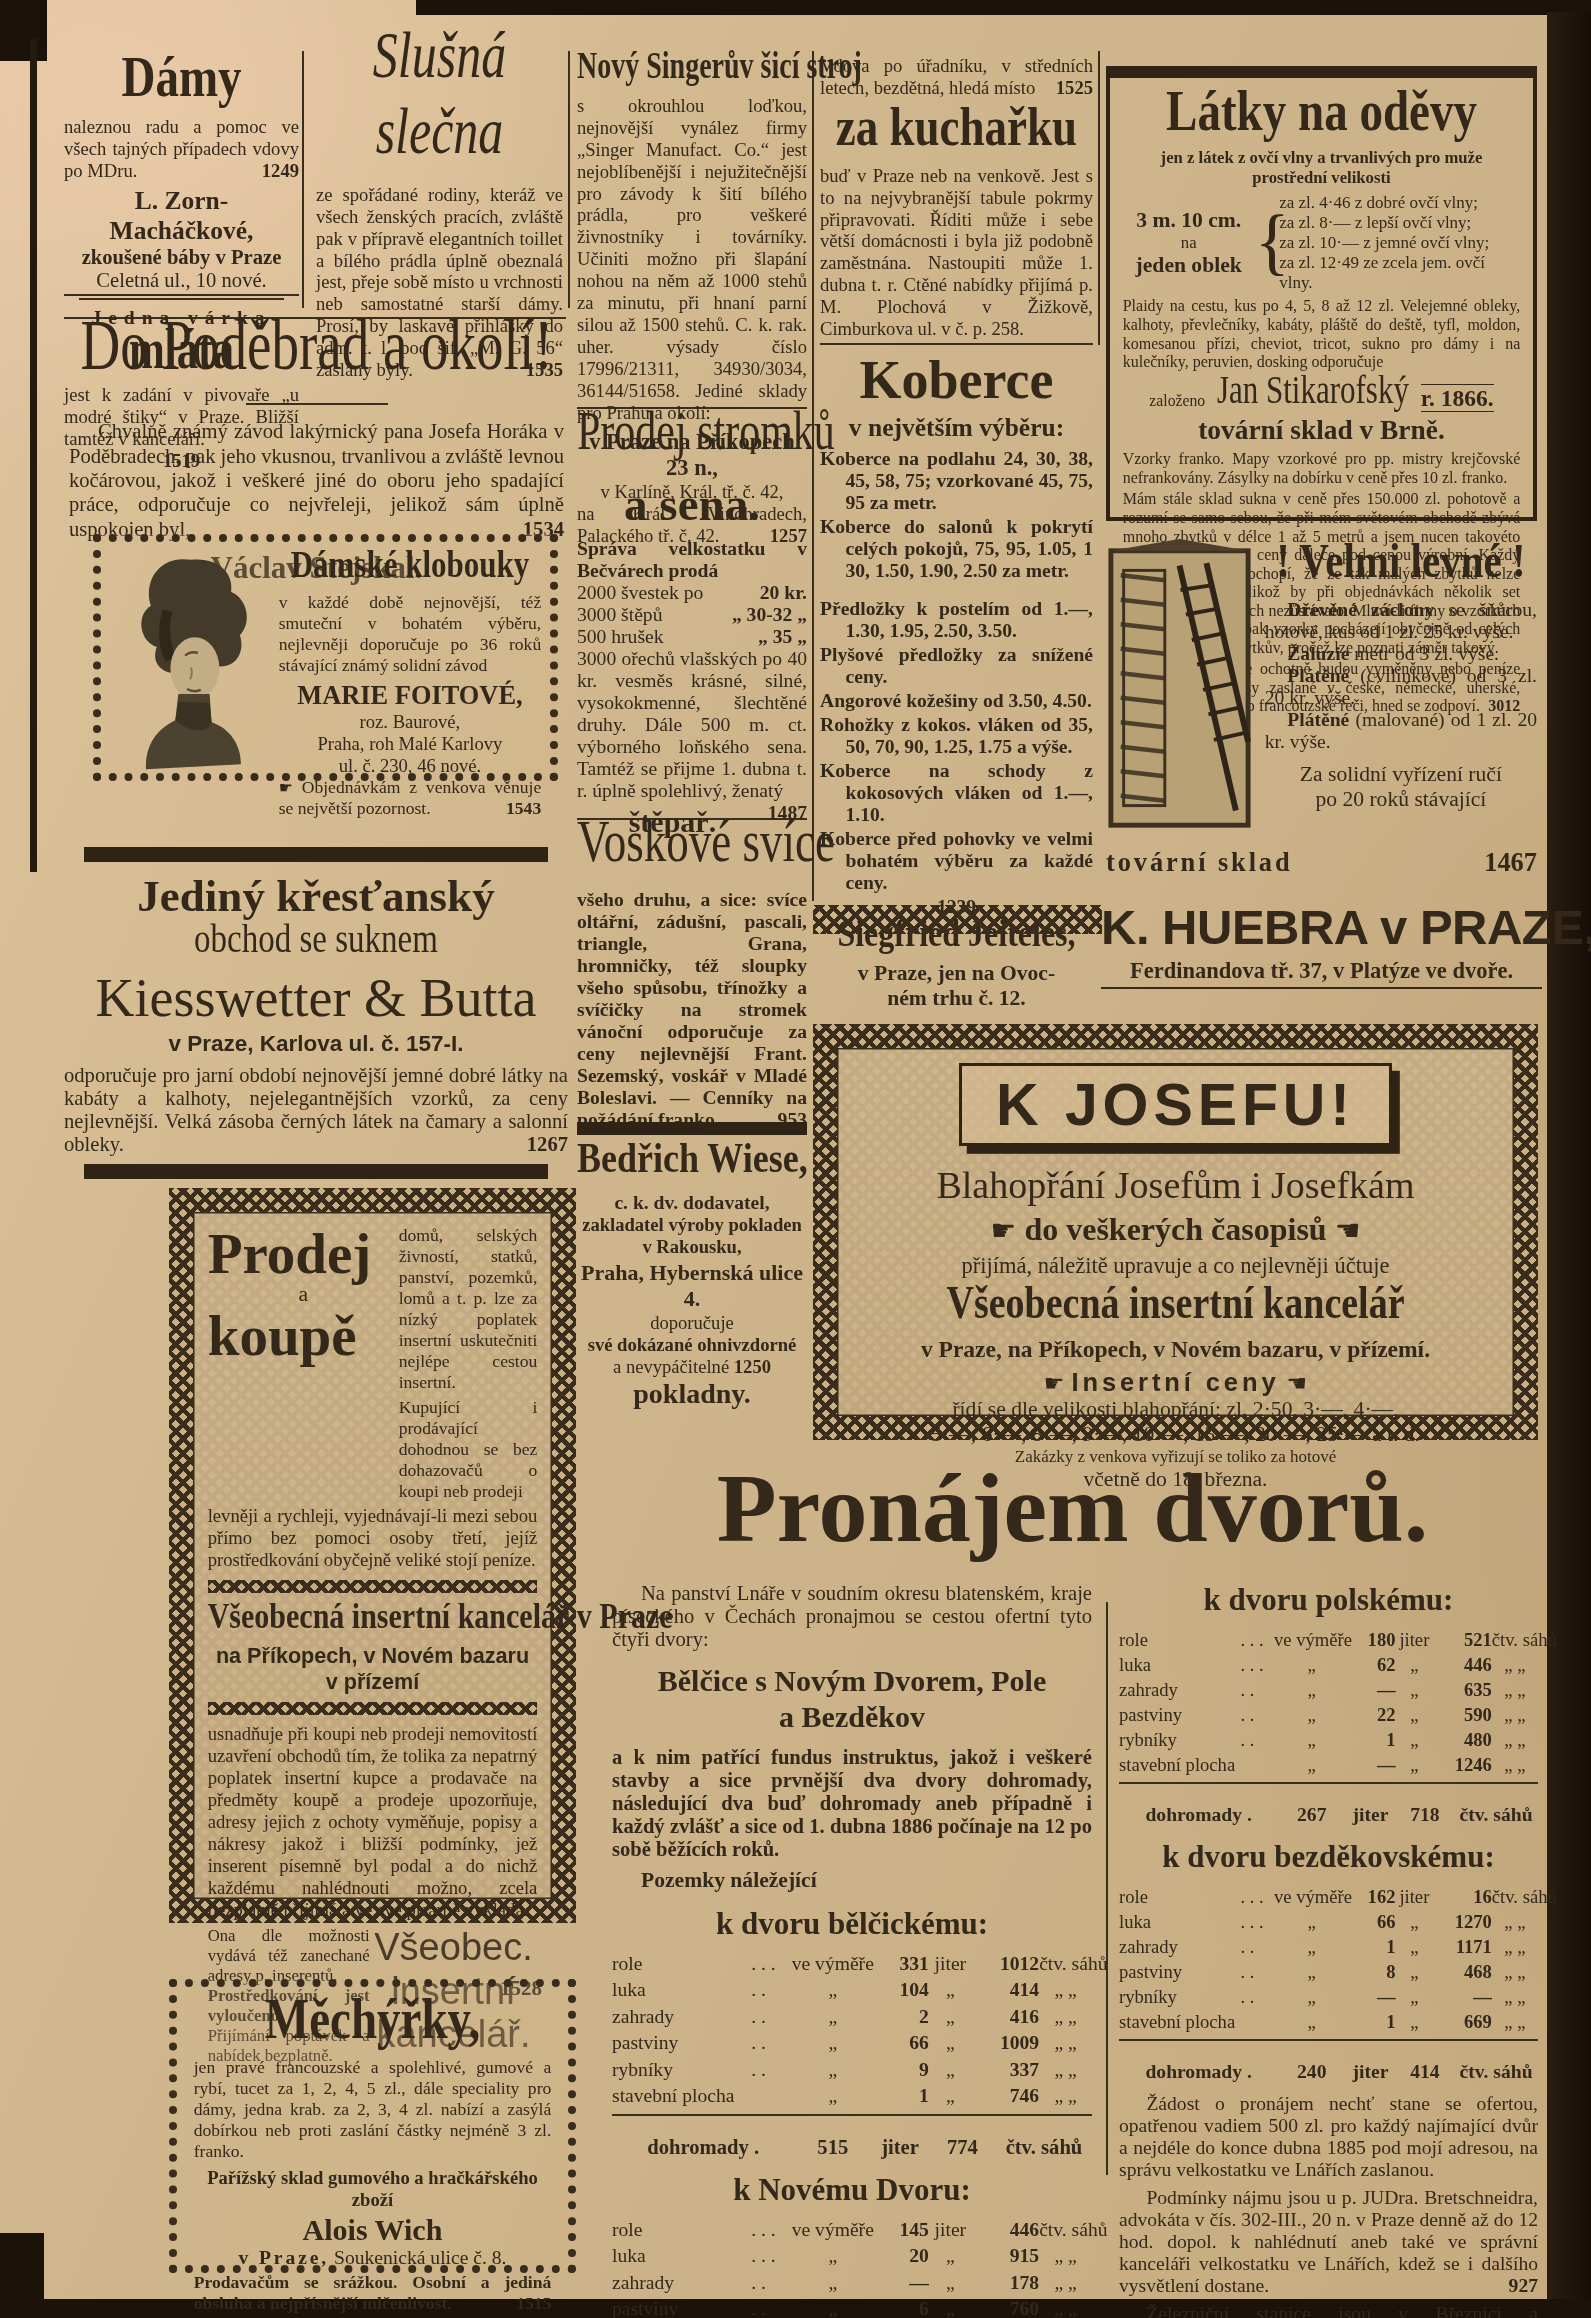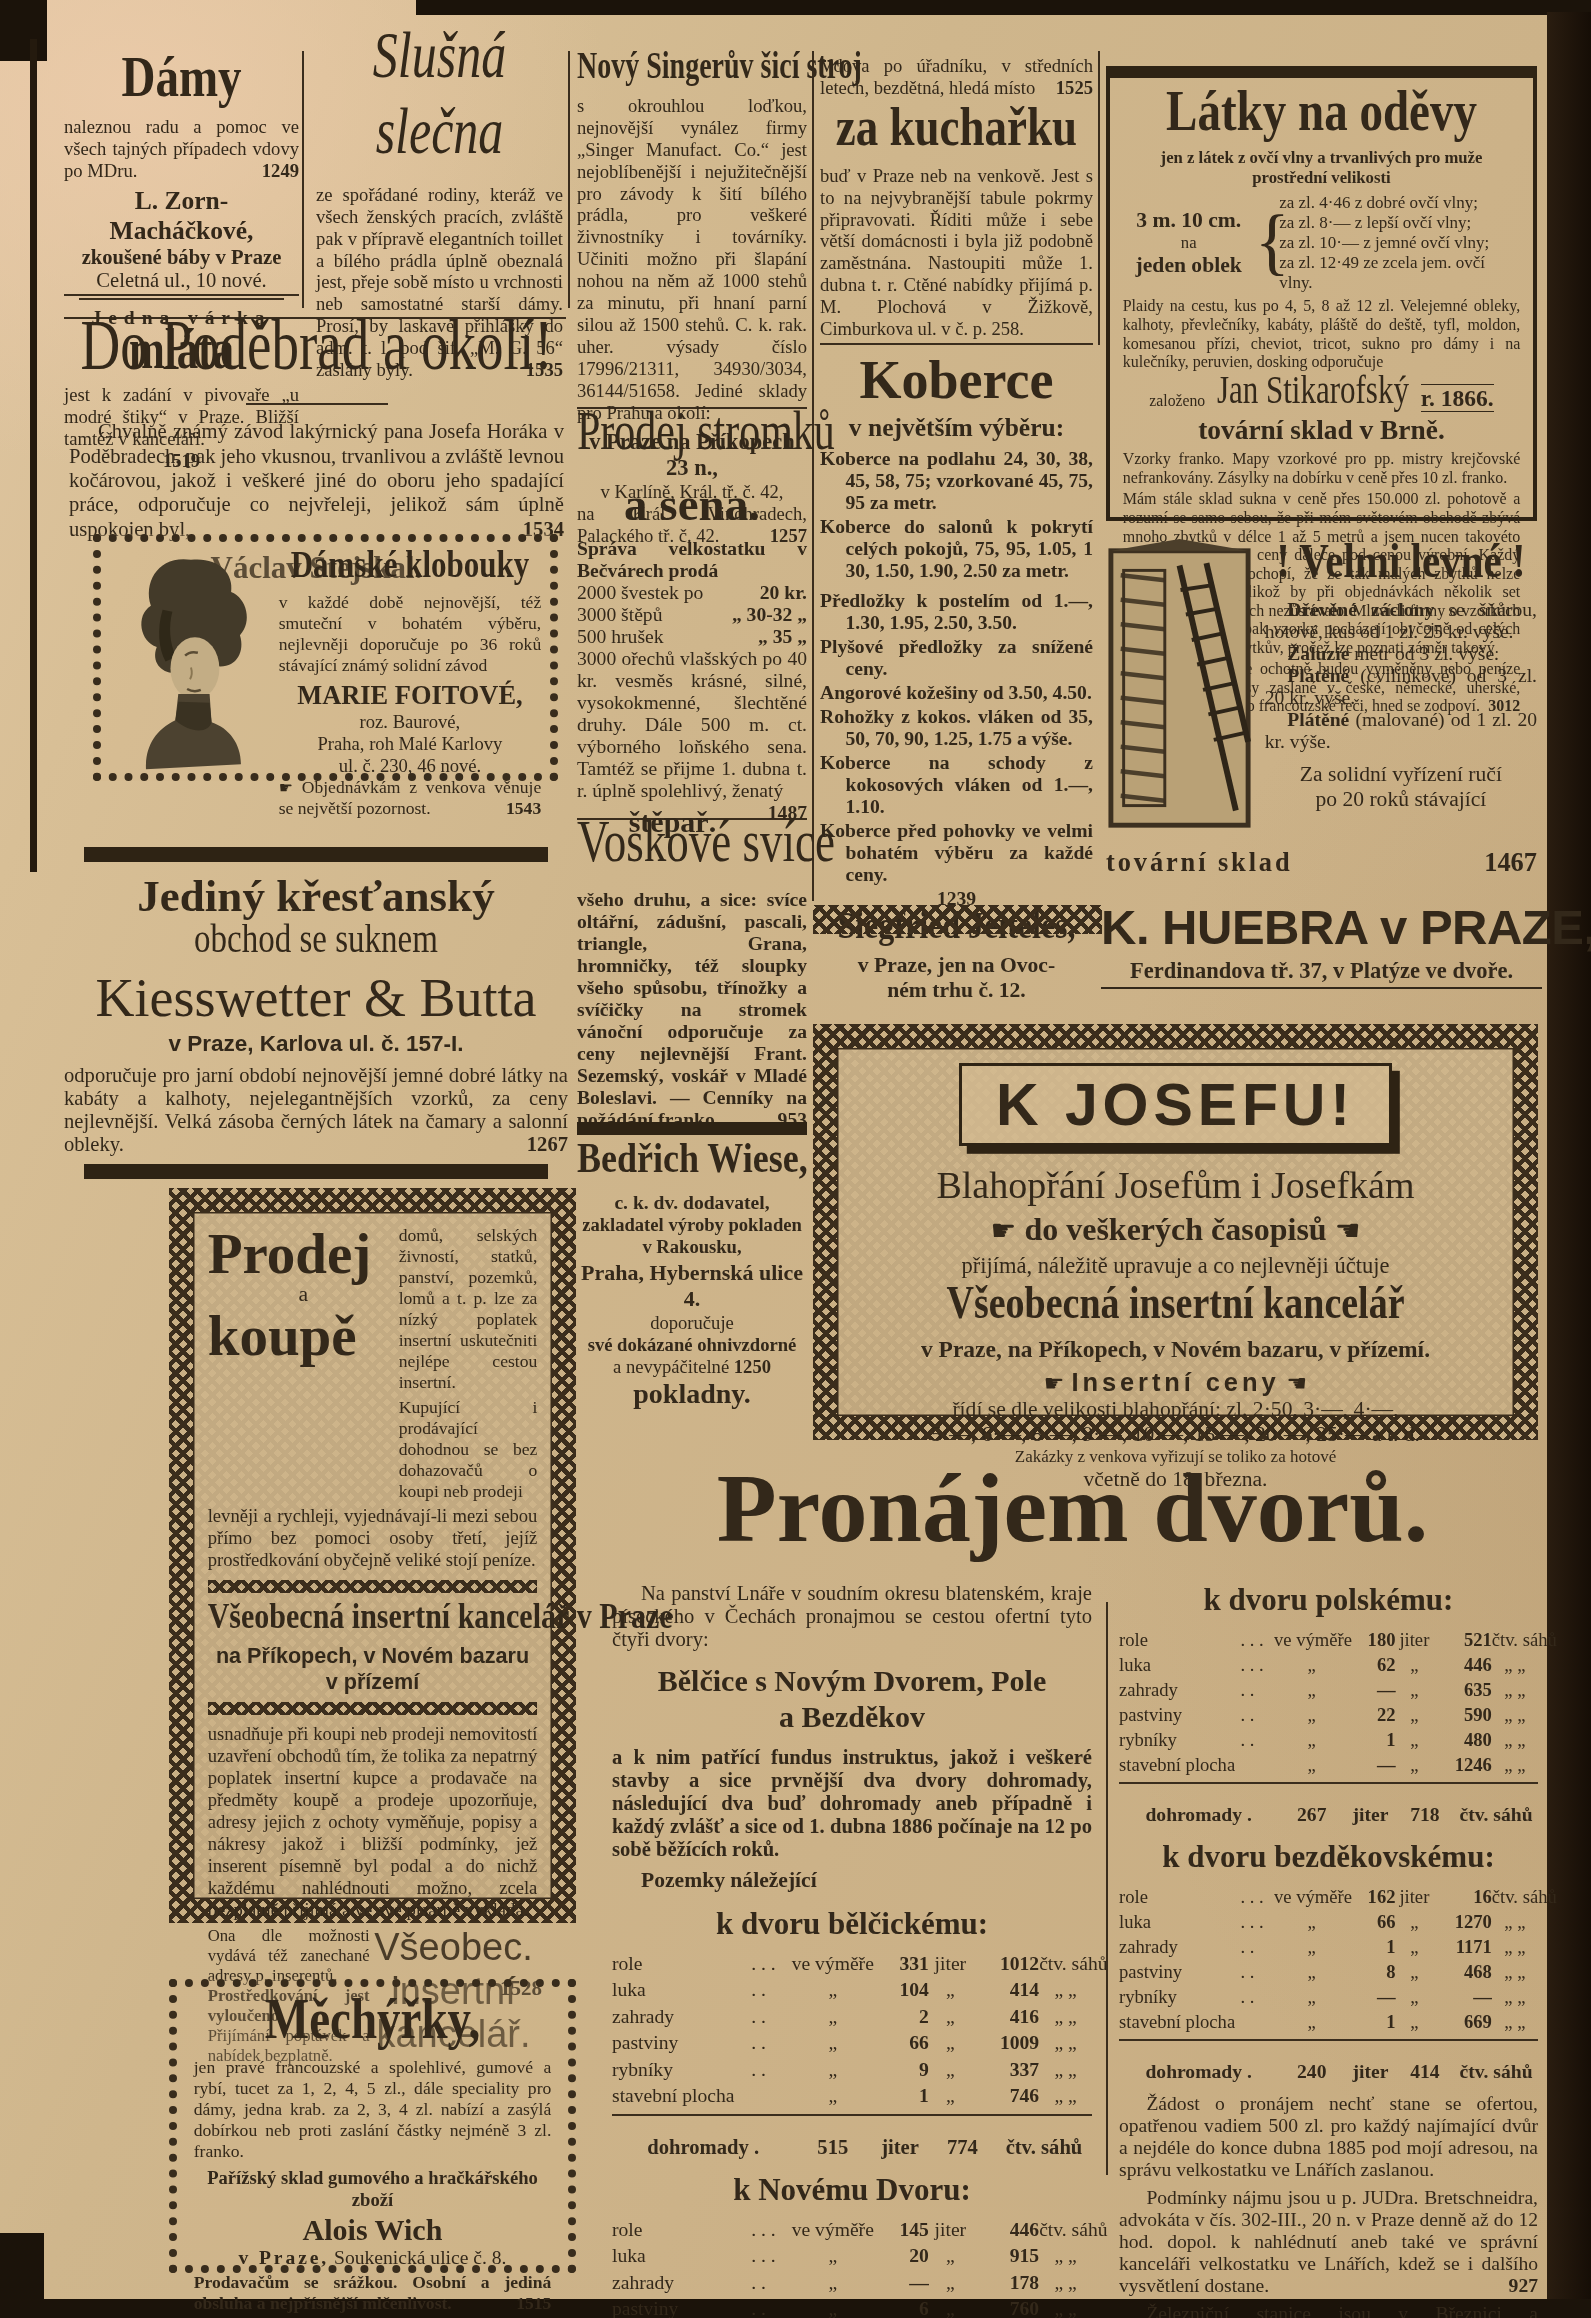--- a/index.html
+++ b/index.html
@@ -251,21 +251,21 @@
     <p class="b" style="font-size:28px;">pokladny.</p>
   </section>
 
   <section class="blk" style="left:820px;top:349px;width:273px;">
     <h2 class="ctr b" style="font-size:54px;margin:0;">Koberce</h2>
     <p class="ctr b" style="font-size:25.5px;margin:2px 0 4.9px;">v největším výběru:</p>
     <div>
 
         <p class="b just" style="font-size:19.6px;padding-left:25.5px;text-indent:-25.5px;margin-bottom:2px;">Koberce na podlahu 24, 30, 38, 45, 58, 75; vzorkované 45, 75, 95 za metr.</p>
 
-        <p class="b just" style="font-size:19.6px;padding-left:25.5px;text-indent:-25.5px;margin-bottom:8px;">Koberce do salonů k pokrytí celých pokojů, 75, 95, 1.05, 1 30, 1.50, 1.90, 2.50 za metr.</p>
+        <p class="b just" style="font-size:19.6px;padding-left:25.5px;text-indent:-25.5px;margin-bottom:16px;">Koberce do salonů k pokrytí celých pokojů, 75, 95, 1.05, 1 30, 1.50, 1.90, 2.50 za metr.</p>
 
         <p class="b just" style="font-size:19.6px;padding-left:25.5px;text-indent:-25.5px;margin-bottom:2px;">Předložky k postelím od 1.—, 1.30, 1.95, 2.50, 3.50.</p>
 
         <p class="b just" style="font-size:19.6px;padding-left:25.5px;text-indent:-25.5px;margin-bottom:2px;">Plyšové předložky za snížené ceny.</p>
 
         <p class="b just" style="font-size:19.6px;padding-left:25.5px;text-indent:-25.5px;margin-bottom:2px;">Angorové kožešiny od 3.50, 4.50.</p>
 
         <p class="b just" style="font-size:19.6px;padding-left:25.5px;text-indent:-25.5px;margin-bottom:2px;">Rohožky z kokos. vláken od 35, 50, 70, 90, 1.25, 1.75 a výše.</p>
 
         <p class="b just" style="font-size:19.6px;padding-left:25.5px;text-indent:-25.5px;margin-bottom:2px;">Koberce na schody z kokosových vláken od 1.—, 1.10.</p>

